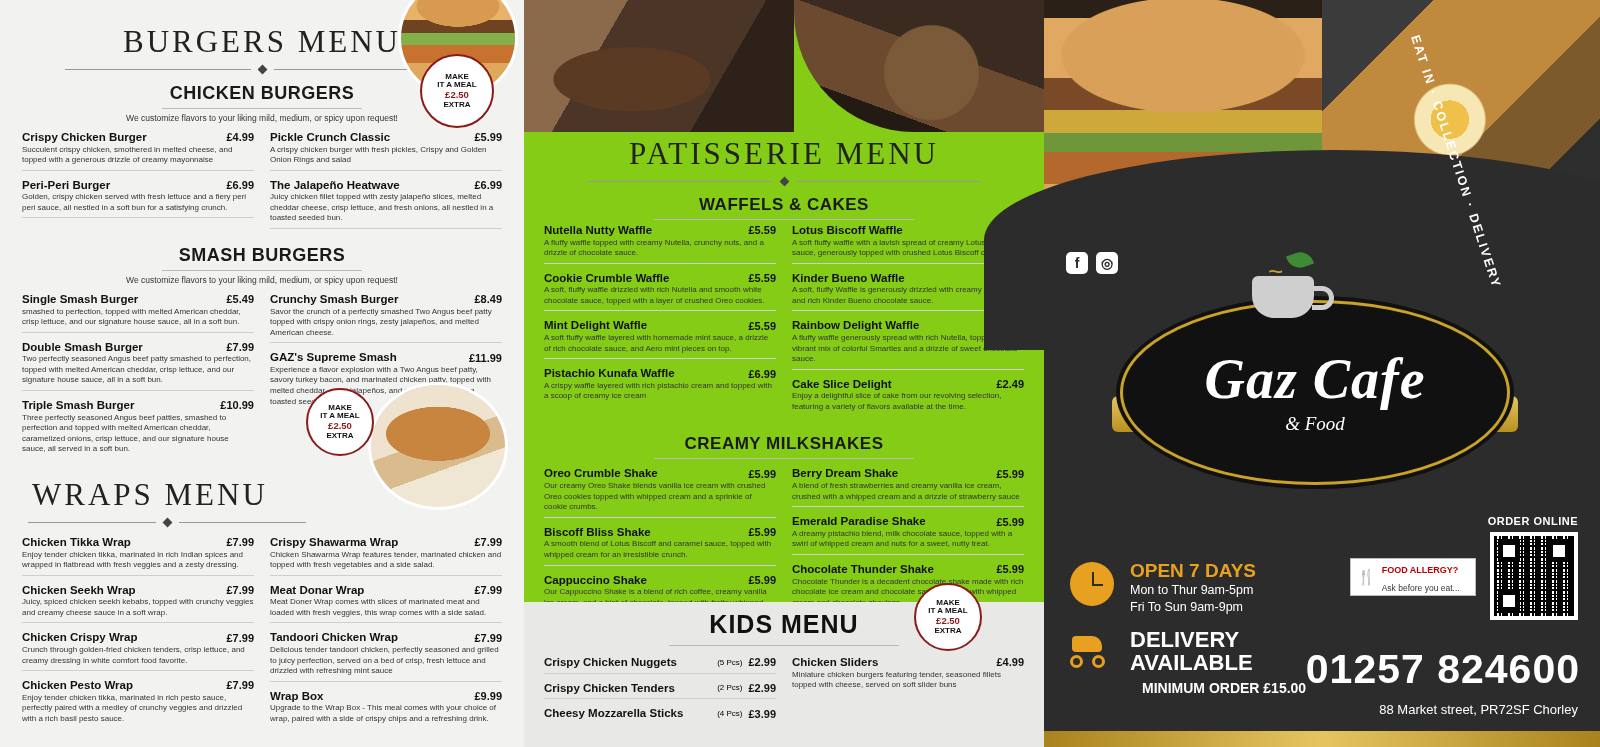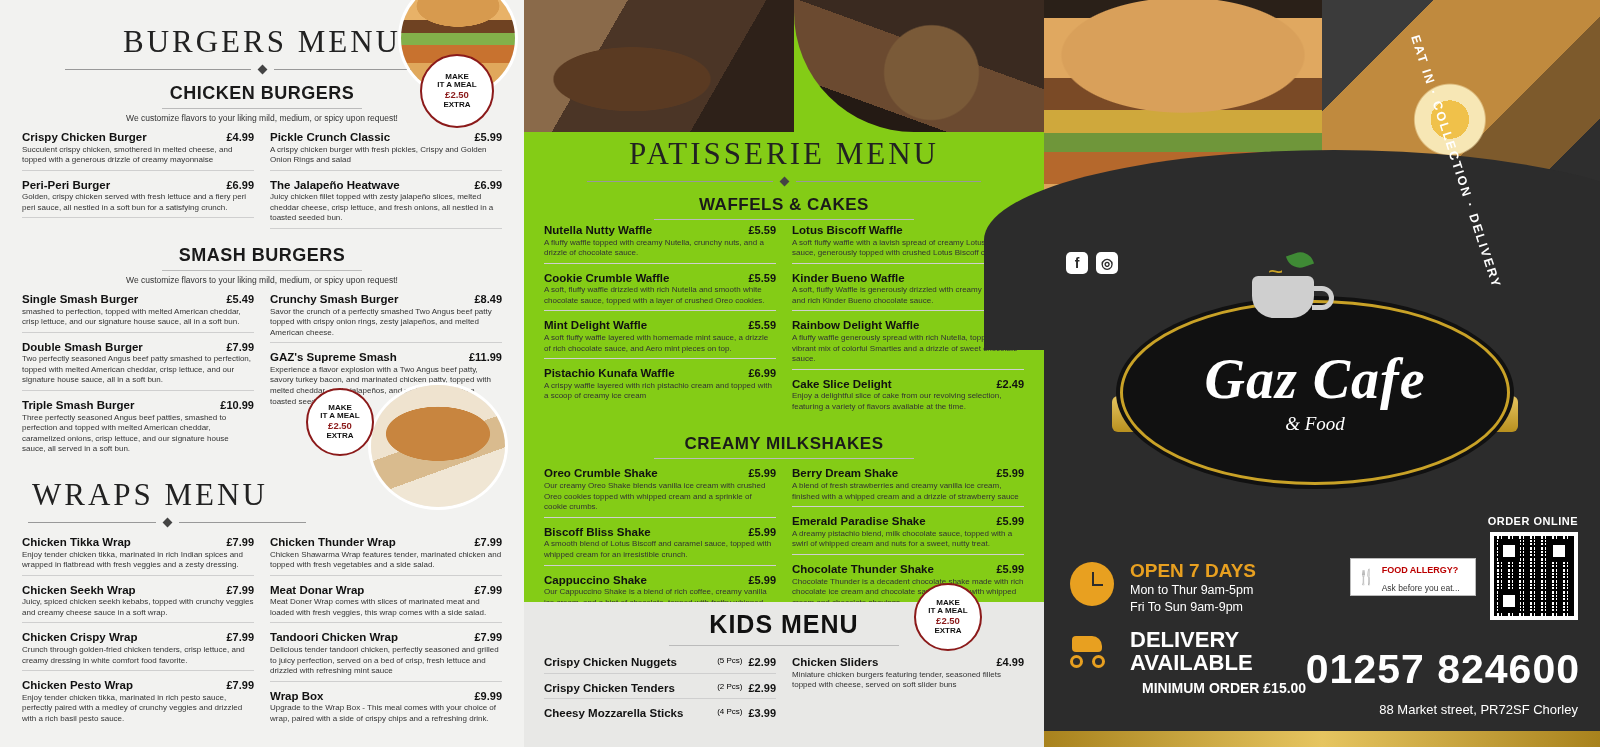--- a/index.html
+++ b/index.html
@@ -54,21 +54,21 @@
   }
   .section-sub {
     font-size: 8.5px; text-align: center; color: #333; margin: 4px 0 8px 0;
   }
   .sec-rule { width: 200px; height: 1px; background: #bbb; margin: 4px auto 0 auto; }
 
   .two-col { display: flex; gap: 16px; }
   .col { flex: 1; }
 
   .item { margin-bottom: 8px; }
-  .item-row { display: flex; align-items: flex-start; }
+  .item-row { display: flex; align-items: center; }
   .item-name {
     font-weight: bold; font-size: 11.5px; color: #111; flex: 1; line-height: 1.1;
   }
   .item-price { font-weight: bold; font-size: 11px; color: #111; white-space: nowrap; padding-left: 6px; }
   .item-desc { font-size: 8px; color: #333; line-height: 1.32; margin-top: 1px; }
   .item-underline { height: 1px; background: #cfcfcf; margin-top: 4px; }
 
   
   .meal-badge {
     position: absolute; width: 74px; height: 74px; border-radius: 50%;
@@ -419,21 +419,21 @@
           <div class="item-row">
               <span class="item-name">Chicken Pesto Wrap</span>
               <span class="item-price">£7.99</span>
             </div>
           <div class="item-desc">Enjoy tender chicken tikka, marinated in rich pesto sauce, perfectly paired with a medley of crunchy veggies and drizzled with a rich basil pesto sauce.</div>
         </div>
       </div>
       <div class="col">
         <div class="item">
           <div class="item-row">
-              <span class="item-name">Chicken Thunder Wrap</span>
+              <span class="item-name">Crispy Shawarma Wrap</span>
               <span class="item-price">£7.99</span>
             </div>
           <div class="item-desc">Chicken Shawarma Wrap features tender, marinated chicken and topped with fresh vegetables and a side salad.</div>
           <div class="item-underline"></div>
         </div>
         <div class="item">
           <div class="item-row">
               <span class="item-name">Meat Donar Wrap</span>
               <span class="item-price">£7.99</span>
             </div>
@@ -582,21 +582,21 @@
             </div>
           <div class="item-desc">A creamy avocado shake lightly sweetened with honey for a smooth and delicious treat.</div>
         </div>
       </div>
       <div class="col">
         <div class="item">
           <div class="item-row">
               <span class="item-name">Berry Dream Shake</span>
               <span class="item-price">£5.99</span>
             </div>
-          <div class="item-desc">A blend of fresh strawberries and creamy vanilla ice cream, finished with a whipped cream and a drizzle of strawberry sauce</div>
+          <div class="item-desc">A blend of fresh strawberries and creamy vanilla ice cream, crushed with a whipped cream and a drizzle of strawberry sauce</div>
           <div class="item-underline"></div>
         </div>
         <div class="item">
           <div class="item-row">
               <span class="item-name">Emerald Paradise Shake</span>
               <span class="item-price">£5.99</span>
             </div>
           <div class="item-desc">A dreamy pistachio blend, milk chocolate sauce, topped with a swirl of whipped cream and nuts for a sweet, nutty treat.</div>
           <div class="item-underline"></div>
         </div>

